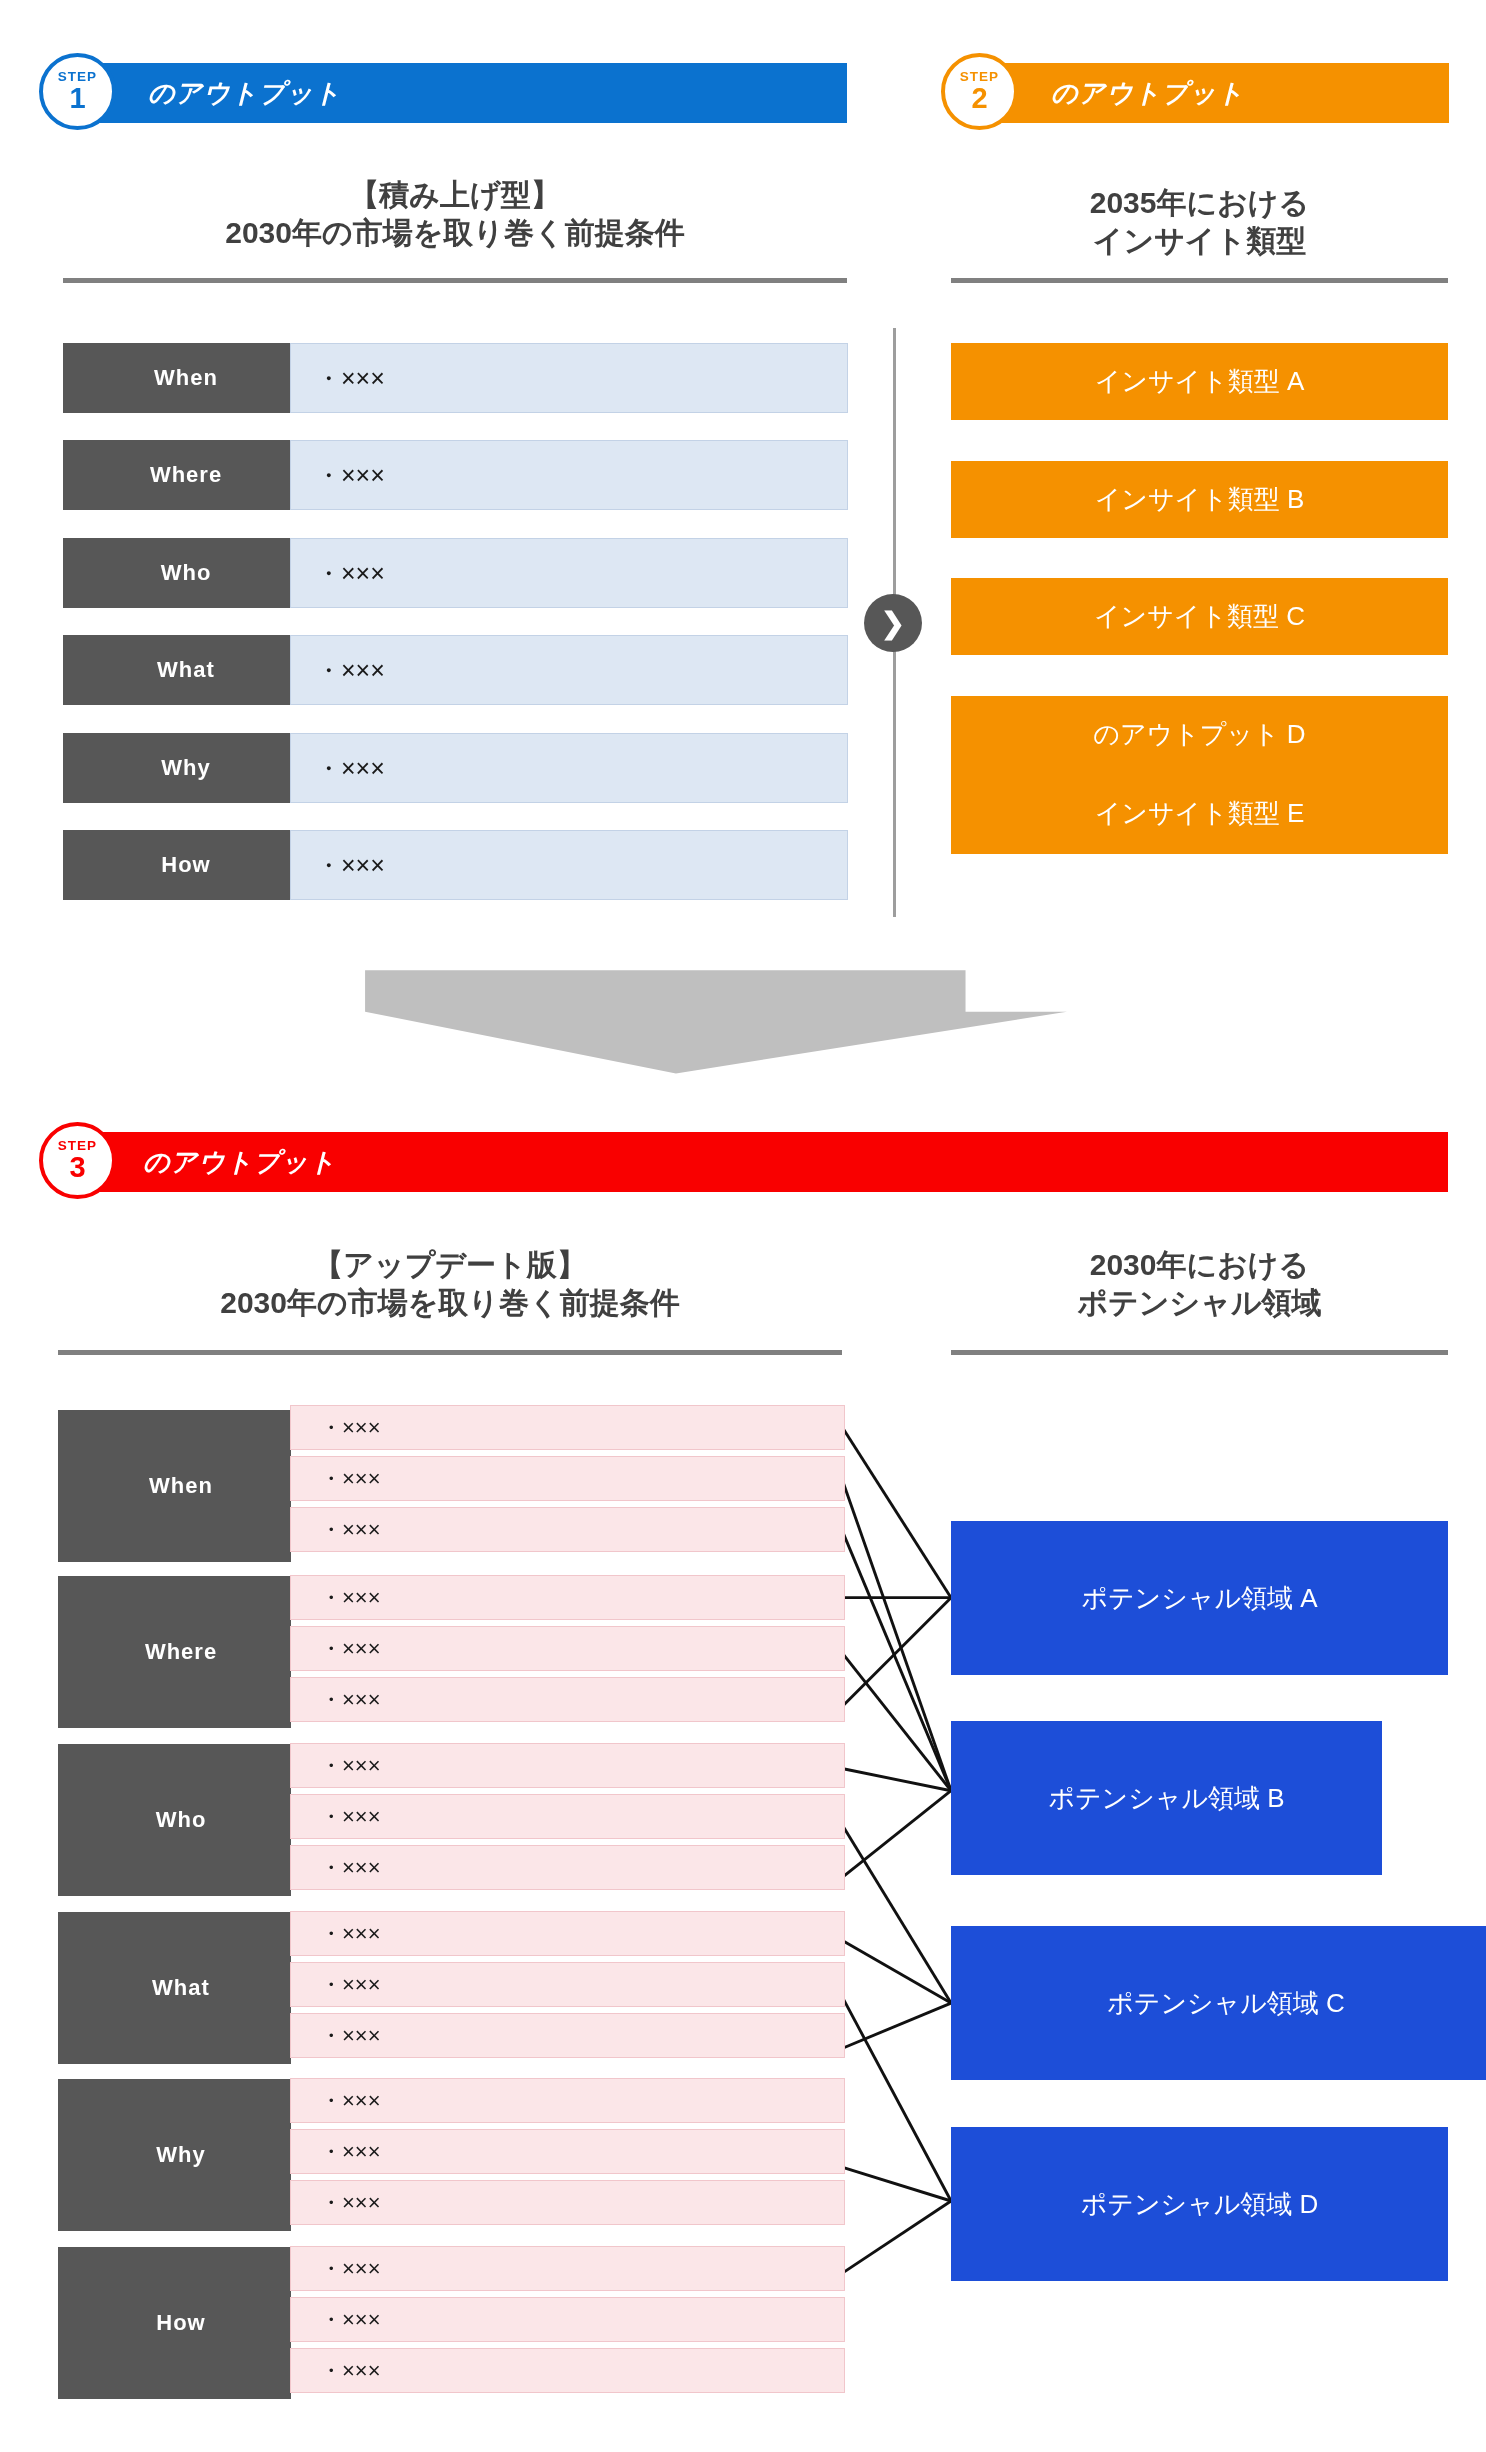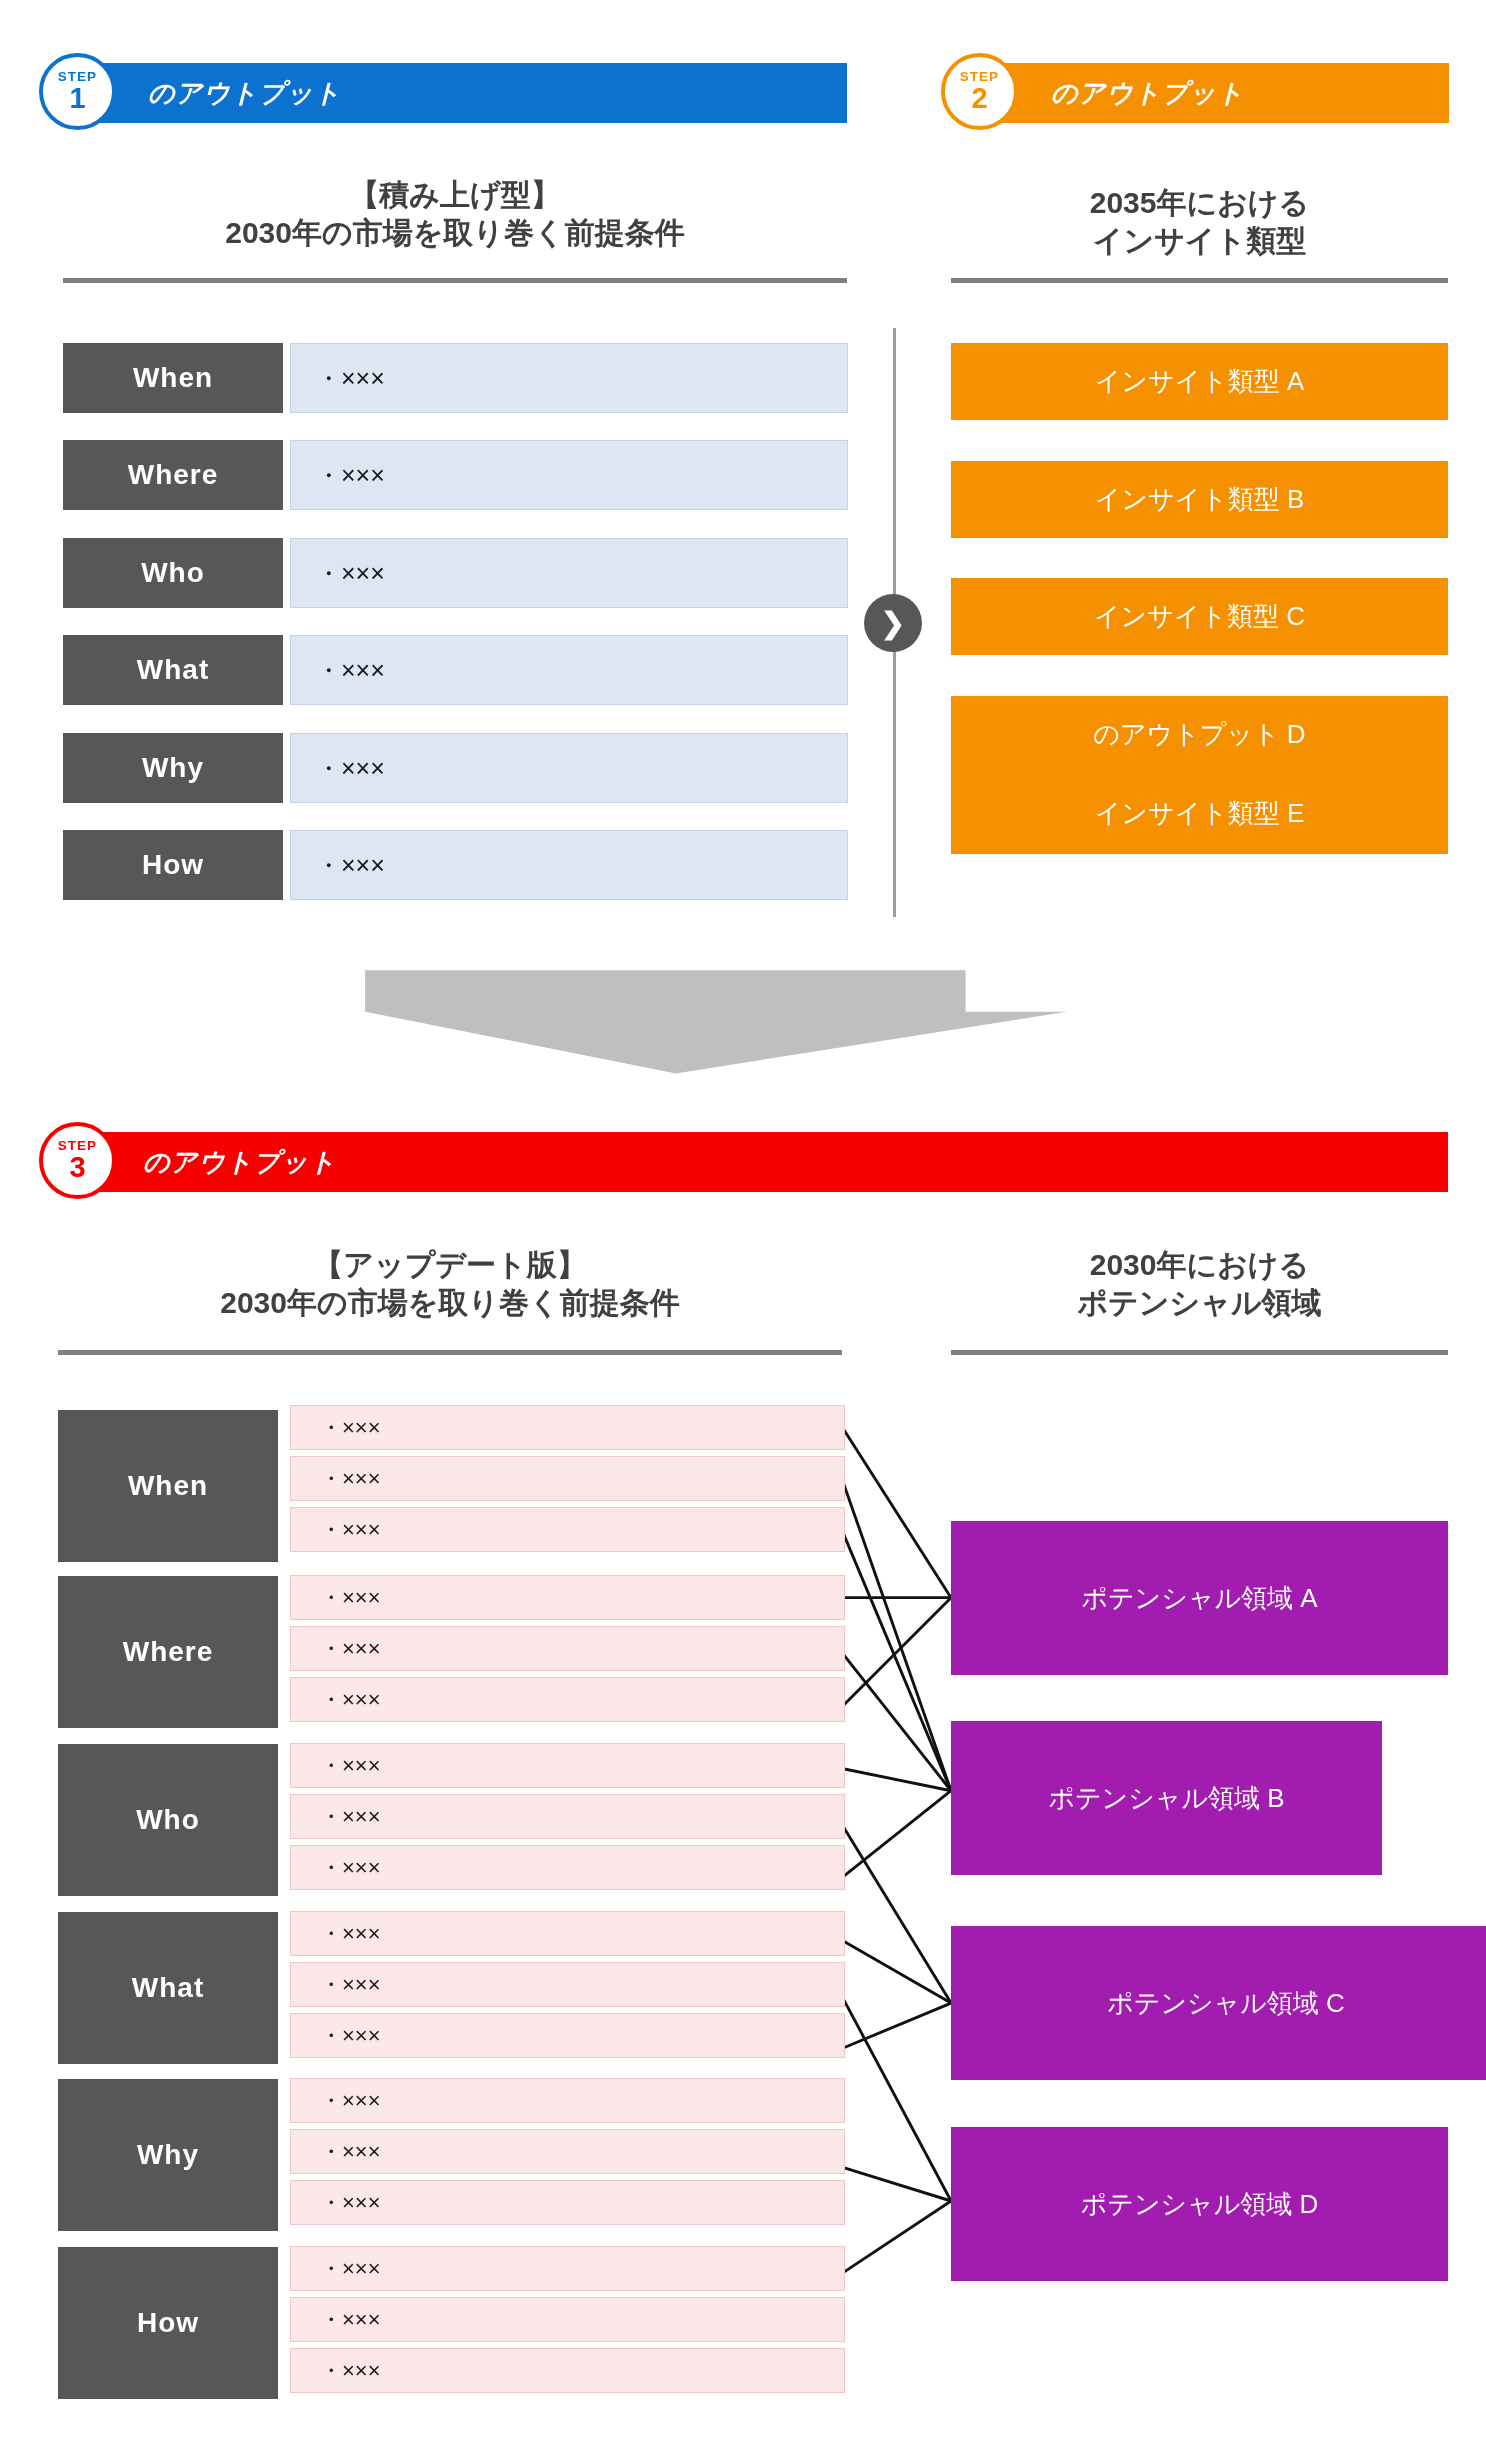--- a/index.html
+++ b/index.html
@@ -71,26 +71,27 @@
     position: absolute;
     height: 4.8px;
     background: #808080;
   }
 
   
   .w-label {
     position: absolute;
     background: #575757;
     color: #ffffff;
-    font-size: 28px;
+    font-size: 22px;
     font-weight: bold;
     display: flex;
     align-items: center;
     justify-content: center;
     letter-spacing: 1px;
+    padding-left: 13px;
   }
 
   
   .box-blue {
     position: absolute;
     background: #dde7f3;
     border: 1px solid #c3d2e6;
     box-sizing: border-box;
     display: flex;
     align-items: center;
@@ -113,21 +114,21 @@
     position: absolute;
     background: #f59100;
     color: #ffffff;
     display: flex;
     align-items: center;
     justify-content: center;
     font-size: 26px;
   }
   .box-red {
     position: absolute;
-    background: #a21caf;
+    background: #1d4ed8;
     color: #ffffff;
     display: flex;
     align-items: center;
     justify-content: center;
     font-size: 26px;
   }
 
   
   .v-divider {
     position: absolute;

